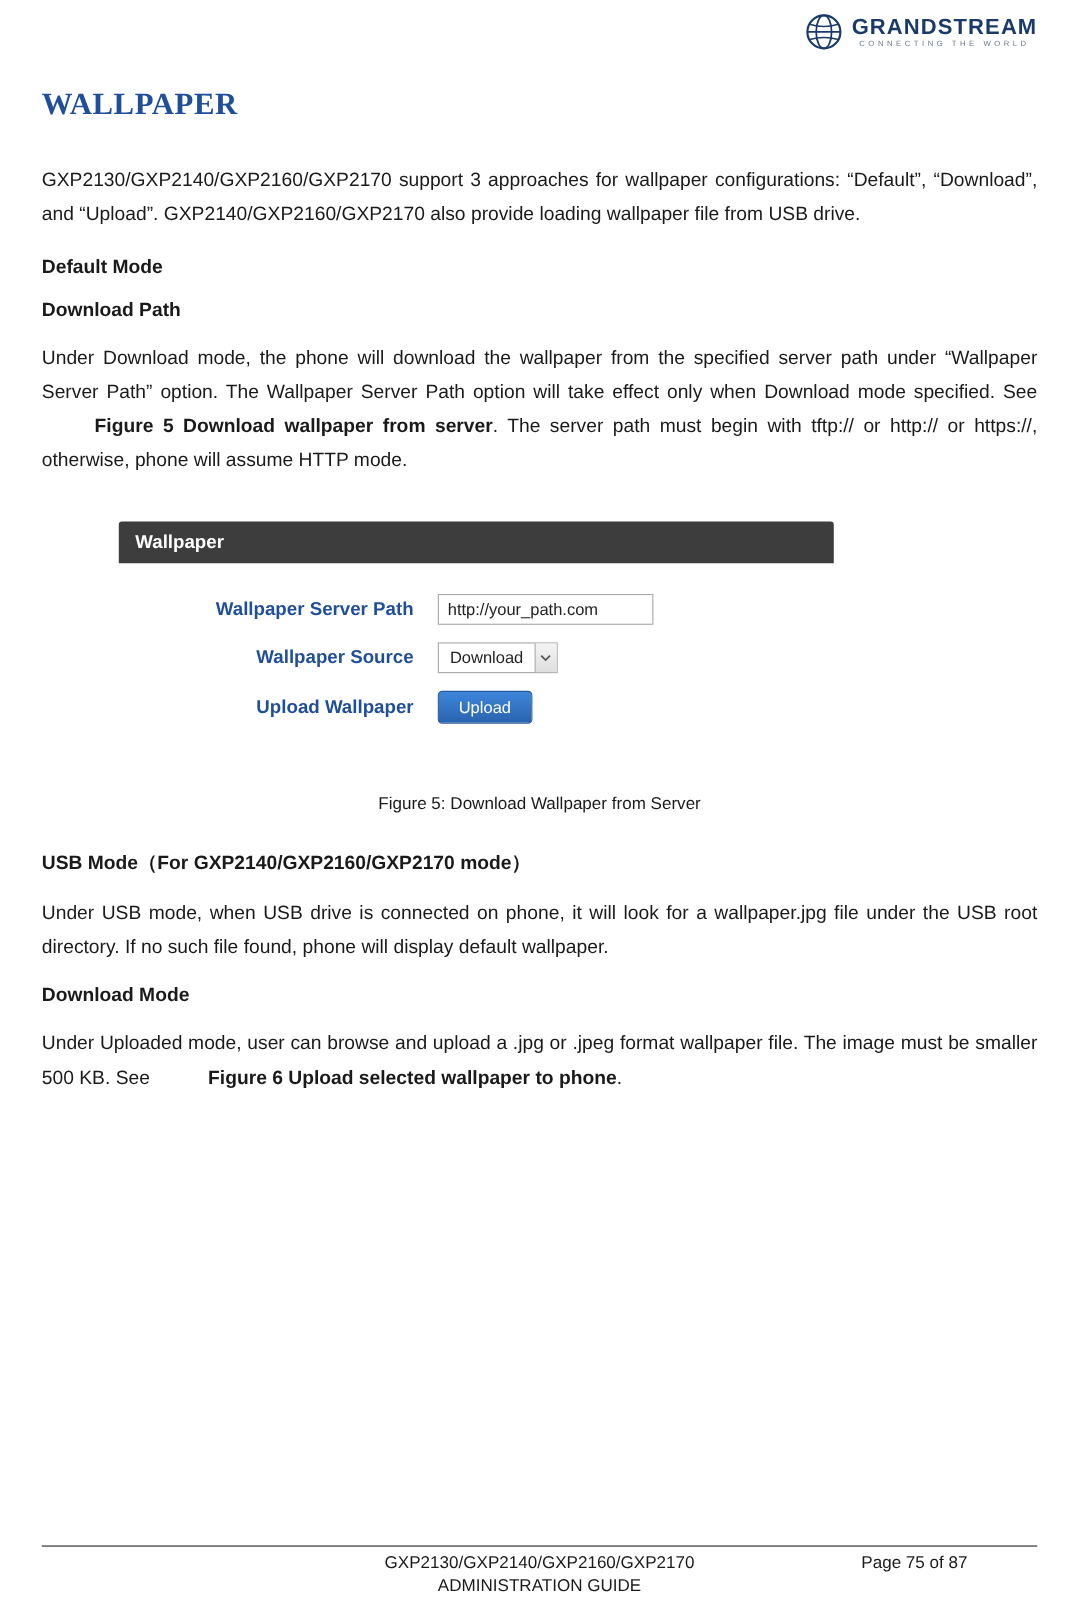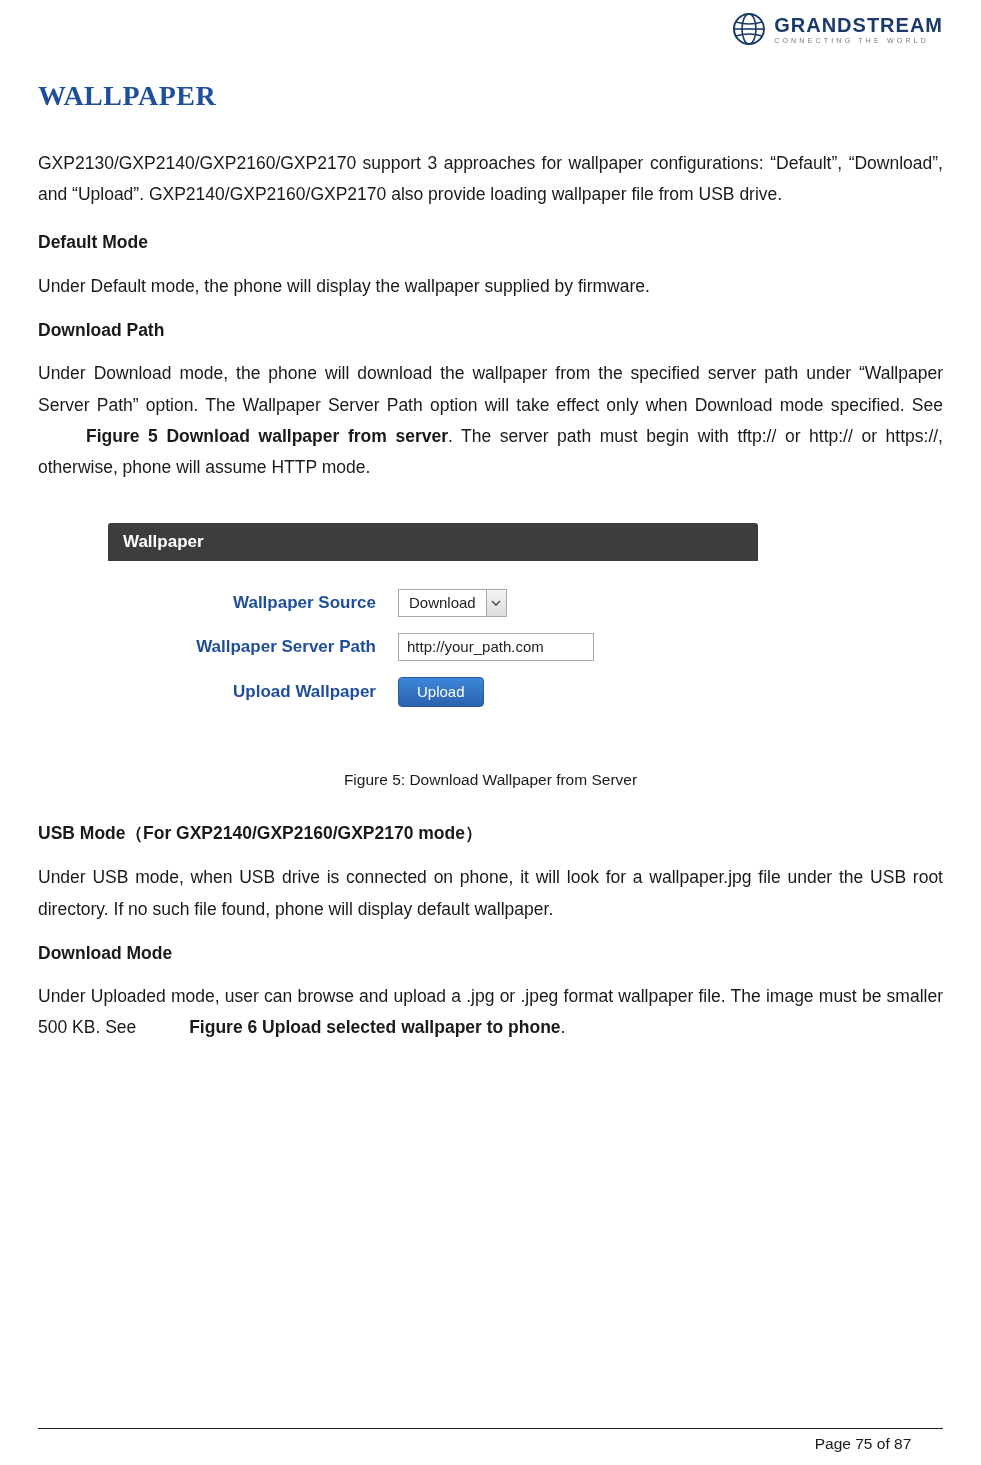--- a/index.html
+++ b/index.html
@@ -20,20 +20,21 @@
     display: flex;
     justify-content: flex-end;
     align-items: center;
     padding-top: 2px;
     padding-bottom: 6px;
   }
   .logo-wrap {
     display: flex;
     align-items: center;
     gap: 8px;
+    text-align: center;
   }
   .logo-mark {
     width: 34px;
     height: 34px;
     position: relative;
   }
   .logo-mark svg { display:block; }
   .logo-text {
     display: flex;
     flex-direction: column;
@@ -177,21 +178,21 @@
     align-items: flex-start;
     font-size: 15.5px;
   }
   .footer-center {
     flex: 1;
     text-align: center;
     line-height: 1.35;
   }
   .footer-right {
     width: 160px;
-    text-align: center;
+    text-align: left;
     padding-top: 1px;
   }
   .footer-left-spacer { width: 160px; }
   .para { font-size: 17.5px; line-height: 1.78; text-align: justify; }
 </style>
 </head>
 <body>
 
 <div class="page">
 
@@ -211,51 +212,50 @@
         <span class="logo-tag">CONNECTING THE WORLD</span>
       </div>
     </div>
   </div>
 
   <h1 class="section-title">WALLPAPER</h1>
 
   <p class="body-text">GXP2130/GXP2140/GXP2160/GXP2170 support 3 approaches for wallpaper configurations: “Default”, “Download”, and “Upload”. GXP2140/GXP2160/GXP2170 also provide loading wallpaper file from USB drive.</p>
 
   <div class="mode-title">Default Mode</div>
-  <p class="para">Under Default mode, the phone will display the wallpaper supplied by firmware.</p>
 
   <div class="mode-title">Download Path</div>
   <p class="para">
     <span>Under Download mode, the phone will download the wallpaper from the specified server path under “Wallpaper Server Path” option. The Wallpaper Server Path option will take effect only when Download mode specified. See </span><span class="fig-ref">Figure 5 Download wallpaper from server</span><span>. The server path must begin with tftp:// or http:// or https://, otherwise, phone will assume HTTP mode.</span>
   </p>
 
   <div class="figure-box">
     <div class="panel-header">Wallpaper</div>
     <div class="panel-body">
+
+      <div class="form-row">
+        <div class="form-label">Wallpaper Server Path</div>
+        <div class="text-input-mock">
+          <span>http://your_path.com</span>
+        </div>
+      </div>
 
       <div class="form-row">
         <div class="form-label">Wallpaper Source</div>
         <div class="select-mock">
           <span class="sel-text">Download</span>
           <span class="sel-btn">
             <svg width="10" height="8" viewBox="0 0 10 8">
                 <path d="M1 2 L5 6 L9 2" fill="none" stroke="#555" stroke-width="1.6"></path>
               </svg>
           </span>
         </div>
       </div>
 
       <div class="form-row">
-        <div class="form-label">Wallpaper Server Path</div>
-        <div class="text-input-mock">
-          <span>http://your_path.com</span>
-        </div>
-      </div>
-
-      <div class="form-row">
         <div class="form-label">Upload Wallpaper</div>
         <div class="upload-btn">
           <span>Upload</span>
         </div>
       </div>
 
     </div>
   </div>
 
   <div class="figure-caption">Figure 5: Download Wallpaper from Server</div>
@@ -267,17 +267,21 @@
 
   <div class="mode-title">Download Mode</div>
   <p class="para">
     <span>Under Uploaded mode, user can browse and upload a .jpg or .jpeg format wallpaper file. The image must be smaller 500 KB. See </span><span class="fig-ref">Figure 6 Upload selected wallpaper to phone</span><span>.</span>
   </p>
 
   <div class="footer">
     <hr class="footer-rule">
     <div class="footer-row">
       <div class="footer-left-spacer"></div>
+      <div class="footer-center">
+        <div>GXP2130/GXP2140/GXP2160/GXP2170</div>
+        <div>ADMINISTRATION GUIDE</div>
+      </div>
       <div class="footer-right">Page 75 of 87</div>
     </div>
   </div>
 
 </div>
 
 </body></html>

